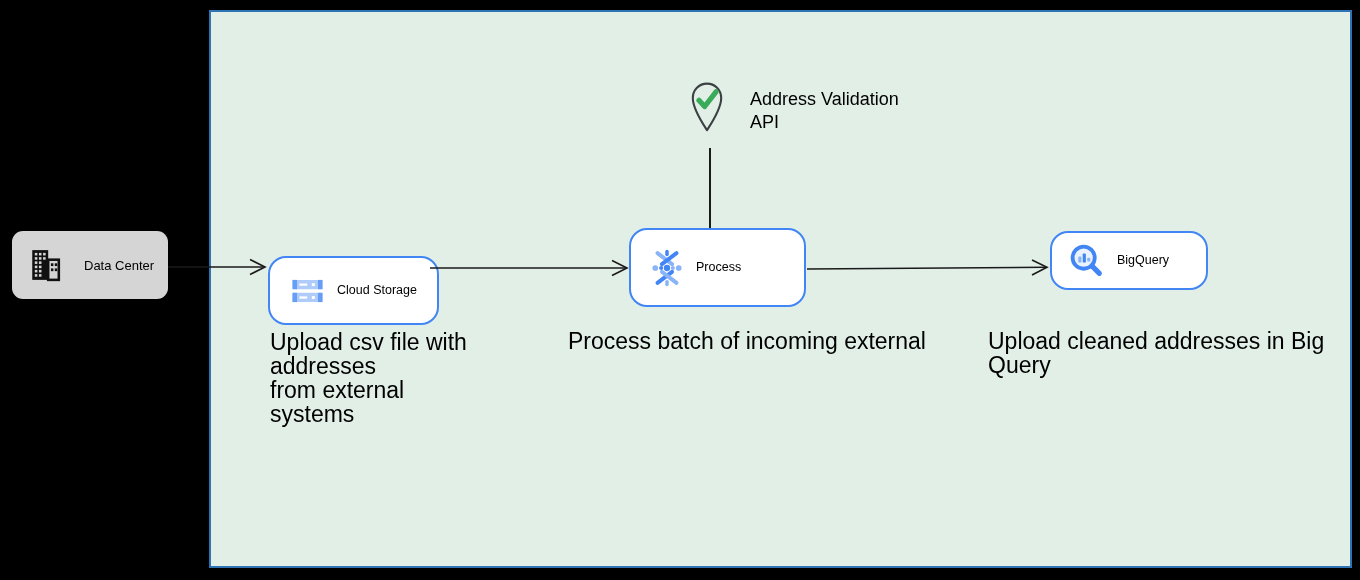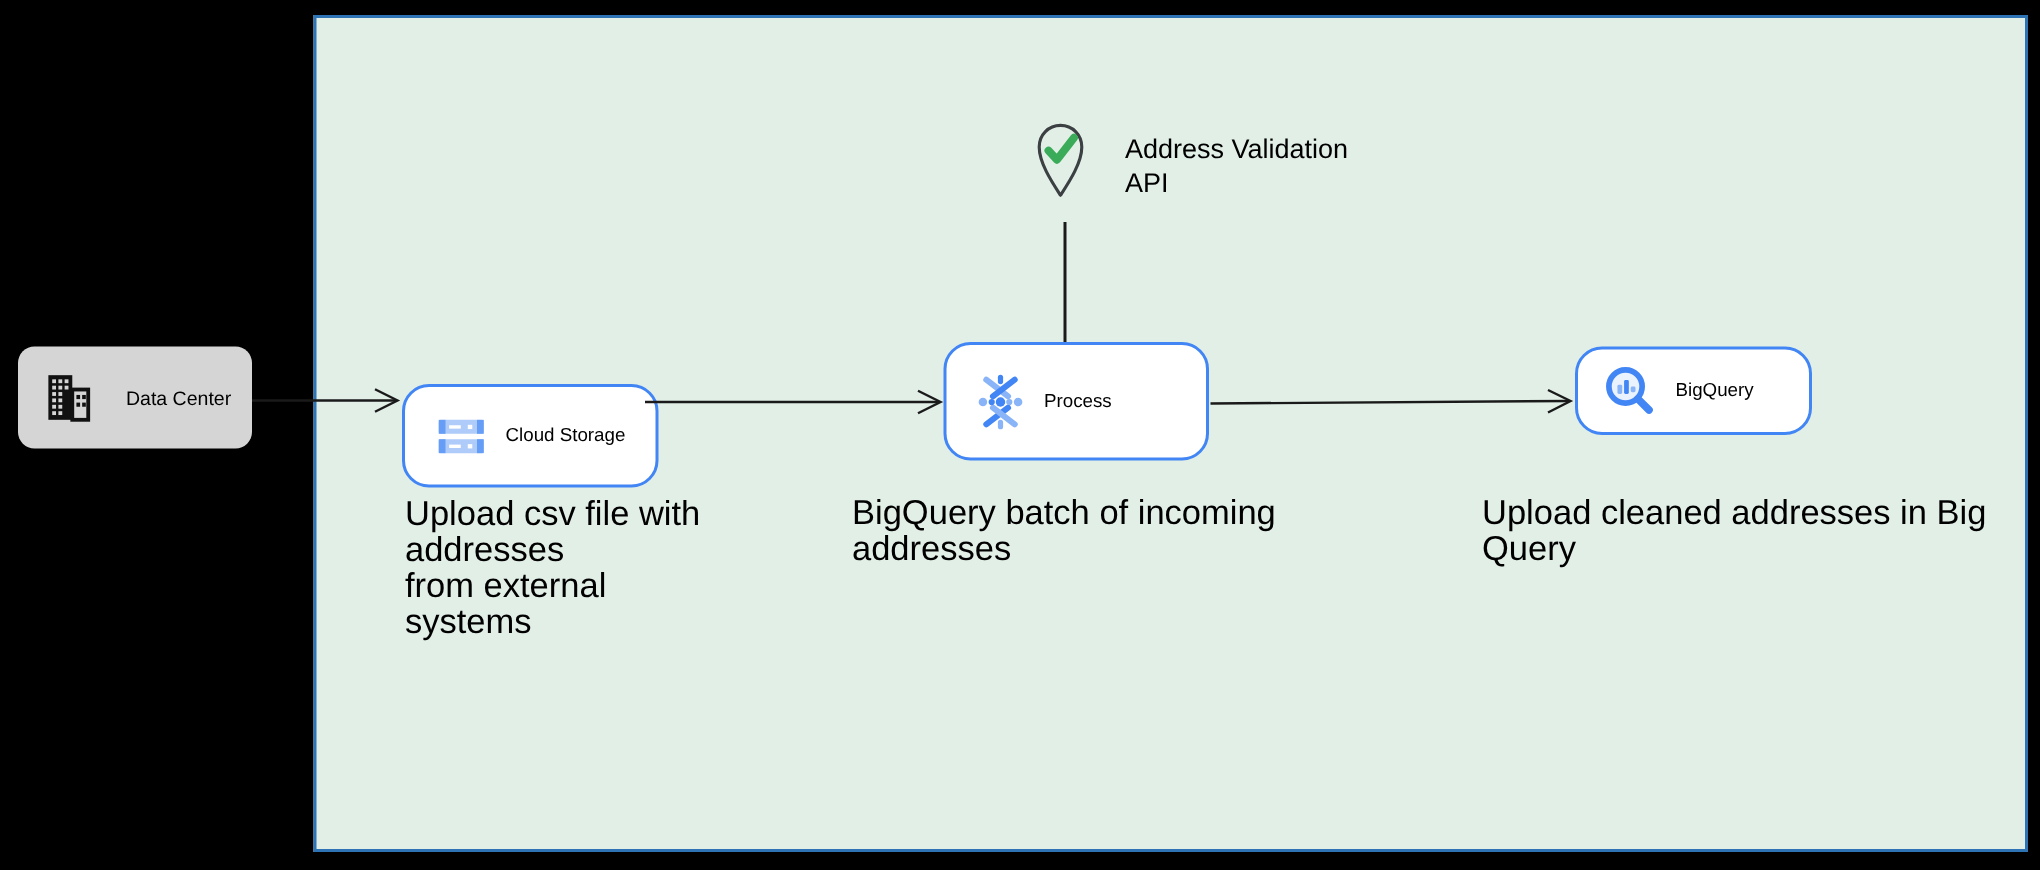--- a/index.html
+++ b/index.html
@@ -143,21 +143,21 @@
     <polyline points="11.5,21.5 17.5,28 29.5,12.5" fill="none" stroke="#3AAB58" stroke-width="5.5" stroke-linecap="round" stroke-linejoin="round"></polyline>
   </svg>
 </div>
 <div class="api-label">Address Validation
 API</div>
 
 <div class="caption caption-upload">Upload csv file with
 addresses
 from external
 systems</div>
-<div class="caption caption-process">BigQuery batch of incoming addresses</div>
+<div class="caption caption-process">Process batch of incoming external</div>
 <div class="caption caption-store">Upload cleaned addresses in Big Query</div>
 
 <svg class="connector-layer" viewBox="0 0 1360 580">
   <g stroke="#1A1A1A" stroke-width="1.6" fill="none">
     <g>
       <path d="M168,267 L264,267"></path>
       <polyline points="250,259.5 265,267 250,274.5"></polyline>
     </g>
     <g>
       <path d="M430,268 L626,268"></path>

